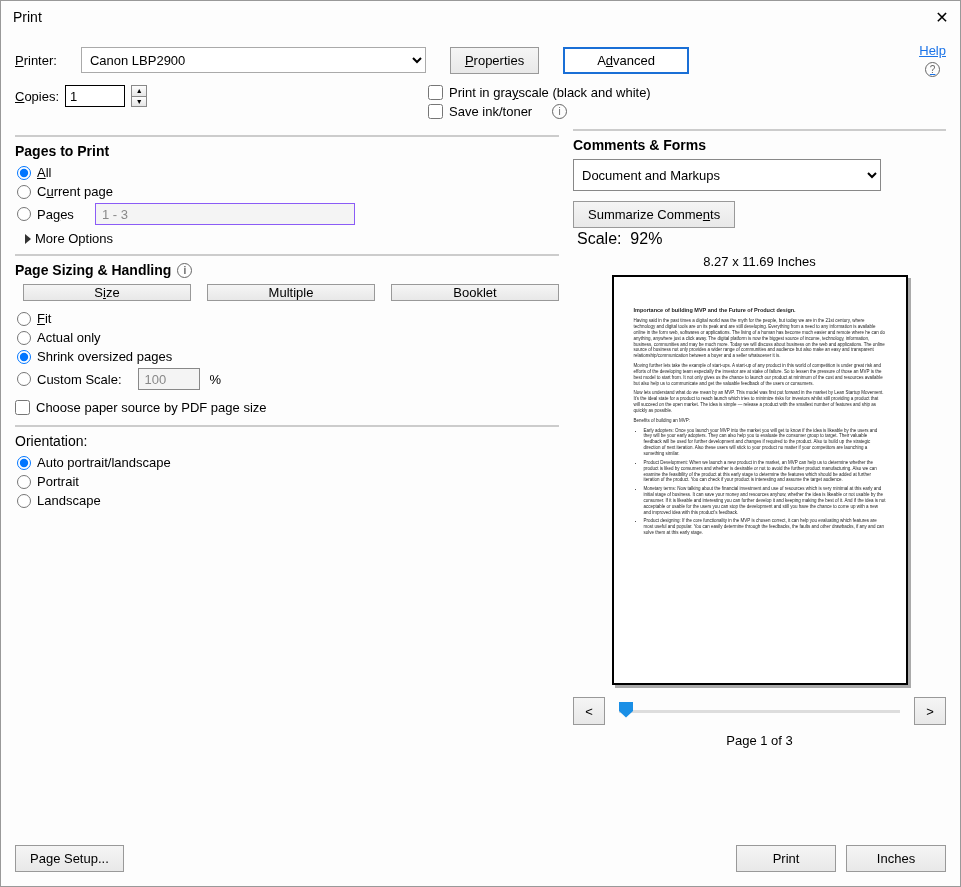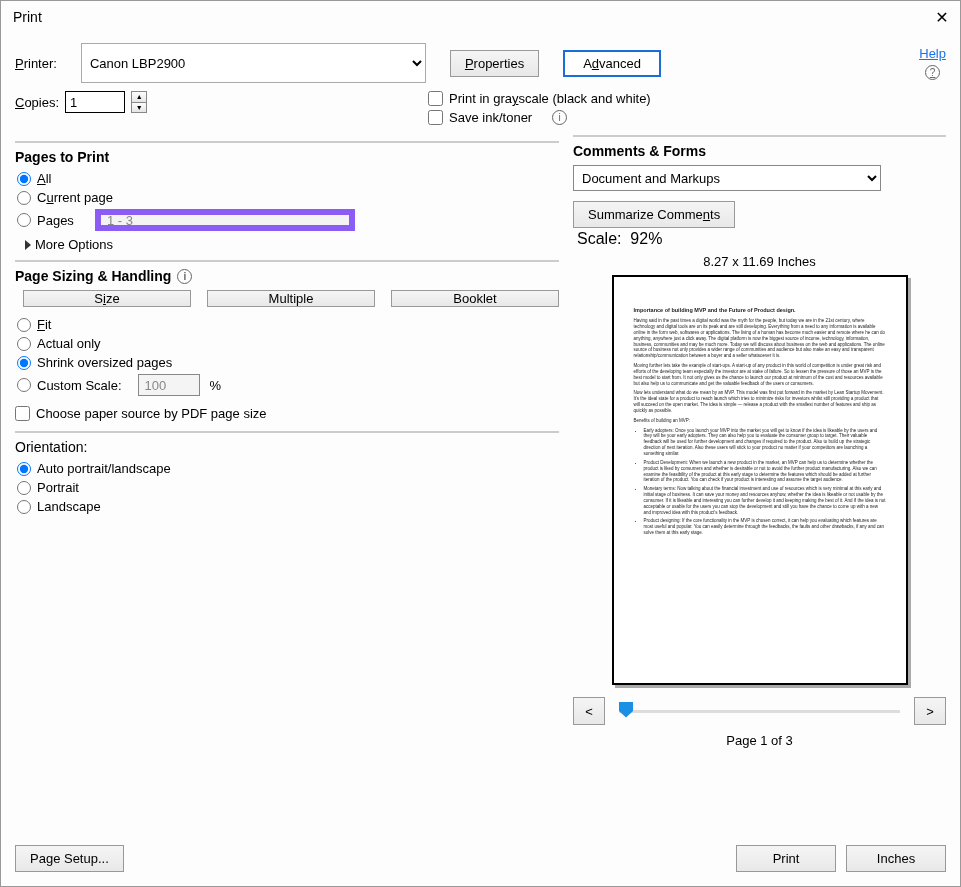--- a/index.html
+++ b/index.html
@@ -39,41 +39,41 @@
   .top-row {
     display: flex;
     align-items: center;
     gap: 24px;
     margin-bottom: 8px;
   }
   .label { white-space: nowrap; }
   .underline-key { text-decoration: underline; }
   select.printer {
     flex: 0 0 345px;
-    height: 40px;
+    height: 26px;
     font-size: 13px;
     border: 1px solid #aaa;
     background: #fff;
     padding: 2px 4px;
   }
   .btn {
     border: 1px solid #999;
     background: linear-gradient(#f5f5f5,#e8e8e8);
     padding: 4px 14px;
     font-size: 13px;
     cursor: pointer;
     height: 27px;
     display:inline-flex;
     align-items:center;
     justify-content:center;
   }
   .btn.advanced {
     background: #fff;
     border: 2px solid #1a6fd6;
-    padding: 3px 18px;
+    padding: 3px 32px;
   }
   .help-link {
     margin-left: auto;
     color: #1a73e8;
     text-decoration: underline;
     cursor: pointer;
     display: inline-flex;
     align-items: center;
     gap: 4px;
     flex-direction: column;
@@ -121,38 +121,38 @@
   }
   .right-col {
     flex:1;
     display:flex; flex-direction:column;
   }
   .sect-title { font-weight:bold; font-size:14px; margin-bottom:6px; display:flex; align-items:center; gap:6px;}
   .section { border-top: 2px solid #ccc; padding-top:6px; margin-top:6px;}
   .radio-row { display:flex; align-items:center; gap:6px; margin: 4px 0 4px 2px; }
   input[type=radio] { width:14px; height:14px; margin:0;}
   .pages-input {
-    width:260px; height:22px; border:6px solid #8b5cf6; background:#f4f4f4;
+    width:260px; height:22px; border:1px solid #8b5cf6; background:#f4f4f4;
     padding:2px 6px; color:#888; font-size:13px;
   }
   .more-options { display:flex; align-items:center; gap:4px; margin:6px 0 2px 10px; cursor:pointer;}
   .triangle-right {
     width:0;height:0;border-top:5px solid transparent;border-bottom:5px solid transparent;border-left:6px solid #333;
   }
   .btn-group { display:flex; gap:8px; margin-bottom:10px;}
   .btn-group .seg {
     flex:1; border:1px solid #999; background:linear-gradient(#f5f5f5,#e8e8e8);
     text-align:center; padding:0 0; cursor:pointer; font-size:13px;margin-left:8px;
   }
   .scale-input {
     width:62px; height:22px; border:1px solid #888; background:#f4f4f4;
     color:#888; padding:2px 6px; font-size:13px; margin-left:10px; margin-right:4px;
   }
   .dropdown {
-    width: 308px; height:26px; border:1px solid #888; background:#fff;
+    width: 308px; height:32px; border:1px solid #888; background:#fff;
     font-size:13px; padding:2px 4px;
   }
   .preview-frame {
     flex:1; display:flex; flex-direction:column; align-items:center;
   }
   .scale-label { align-self:flex-start; margin:2px 0 6px 4px; font-size:16px;}
   .dims { text-align:center; font-size:13px; margin-bottom:6px;}
   .page-preview {
     width: 296px; height: 410px;
     border: 2px solid #000;

